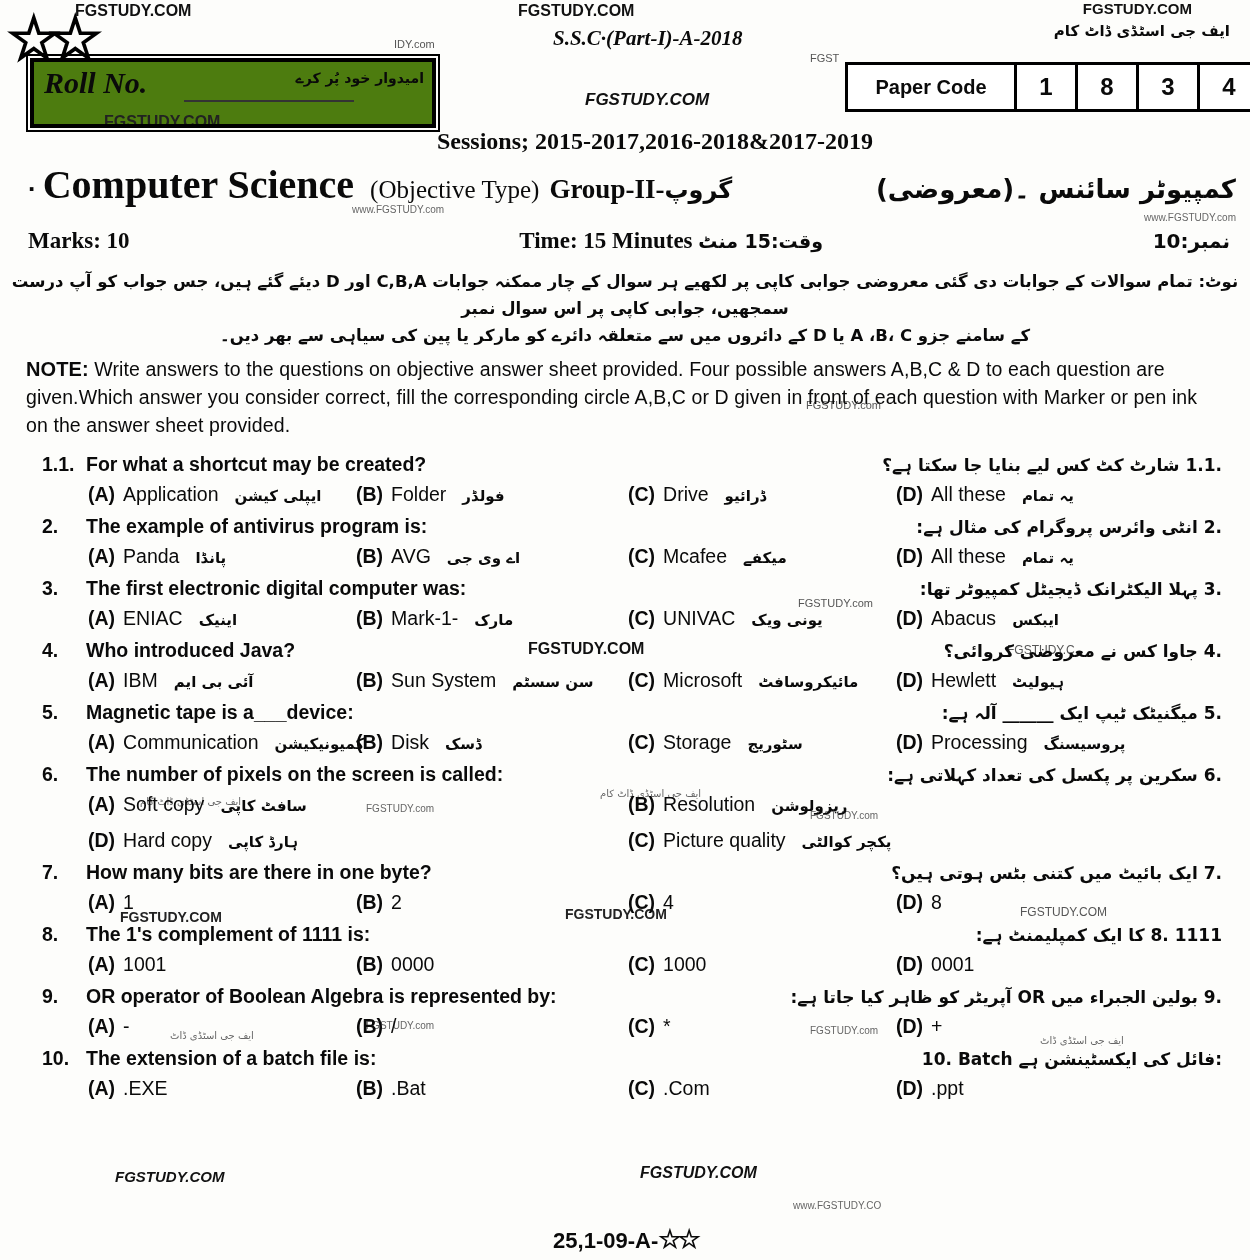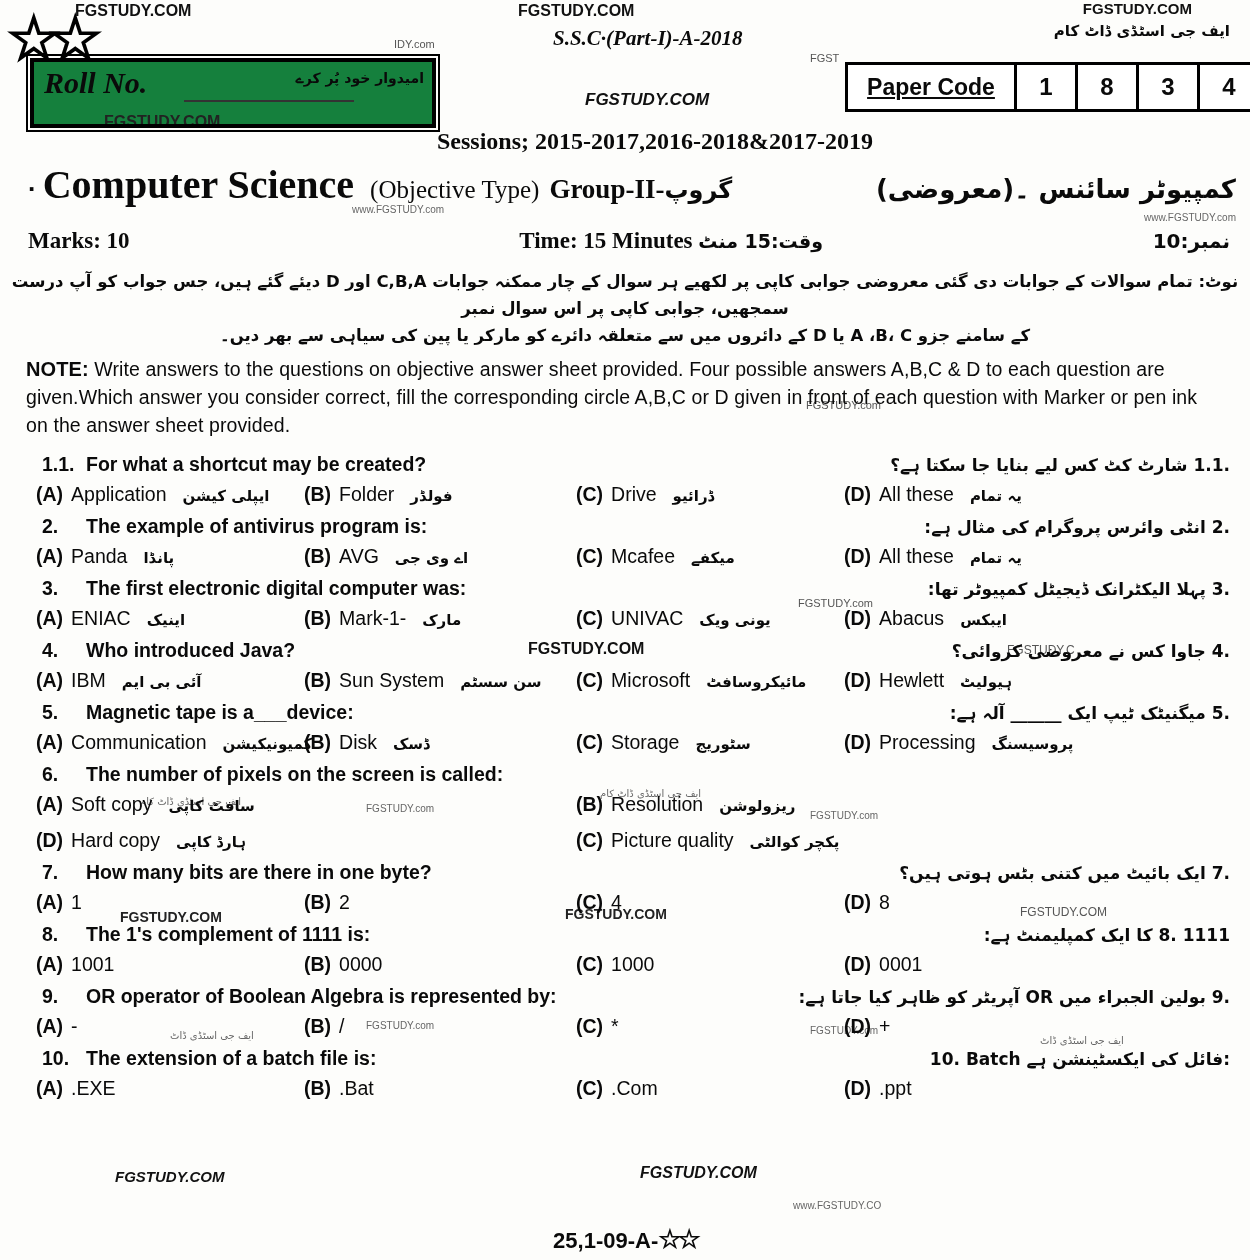--- a/index.html
+++ b/index.html
@@ -10,33 +10,33 @@
   .wm{position:absolute;color:#555;font-size:11px;white-space:nowrap;}
   .wm.b{color:#111;font-weight:bold;font-size:16px;}
   .wm.bi{color:#111;font-weight:bold;font-style:italic;font-size:15px;}
   .wm.g10{font-size:10px;color:#666;}
   .wm.mid{font-size:14px;font-weight:bold;color:#222;}
   
   .stars-tl{position:absolute;left:6px;top:8px;font-size:62px;line-height:62px;
             letter-spacing:-14px;color:#000;font-weight:bold;}
   .hdr-urdu-left{position:absolute;left:118px;top:32px;font-size:14px;font-weight:bold;margin-top:43px;}
   .rollbox{position:absolute;left:30px;top:58px;width:398px;height:62px;border:4px solid #000;
-           outline:2px solid #000;outline-offset:2px;overflow:hidden;background:#15803d;}
+           outline:2px solid #000;outline-offset:2px;overflow:hidden;background:#4d7c0f;}
   .roll-label{position:absolute;left:10px;top:4px;font-family:"Liberation Serif",serif;
               font-weight:bold;font-style:italic;font-size:30px;}
   .roll-line{position:absolute;left:150px;top:38px;width:170px;border-bottom:2px solid #333;}
   .roll-urdu{position:absolute;right:8px;top:8px;font-size:14px;font-weight:bold;}
   .roll-wm{position:absolute;left:70px;bottom:-7px;font-weight:bold;font-size:16px;color:#222;}
   .hdr-center-ssc{position:absolute;left:553px;top:26px;font-family:"Liberation Serif",serif;
                   font-weight:bold;font-style:italic;font-size:21px;}
   .hdr-urdu-right{position:absolute;right:20px;top:22px;font-size:15px;font-weight:bold;}
   .pcode{position:absolute;left:845px;top:62px;display:flex;background:#fff;}
   .pc-label,.pc-cell{border:3px solid #000;height:44px;display:flex;align-items:center;
                      justify-content:center;font-weight:bold;}
-  .pc-label{width:166px;font-size:23px;margin-right:0;text-decoration:underline;}
+  .pc-label{width:166px;font-size:20px;margin-right:0;}
   .pc-cell{width:58px;font-size:24px;margin-left:-3px;}
   
   .content{position:absolute;left:0;top:122px;right:0;}
   .sessions{text-align:center;font-family:"Liberation Serif",serif;font-weight:bold;
             font-size:24px;margin:6px 0 0 60px;}
   .titlerow{display:flex;align-items:baseline;padding:0 14px 0 28px;margin-top:6px;}
   .t-dot{font-size:26px;font-weight:bold;margin-right:6px;}
   .t-subject{font-family:"Liberation Serif",serif;font-weight:bold;font-size:40px;}
   .t-type{font-family:"Liberation Serif",serif;font-size:25px;margin-left:16px;}
   .t-group{font-family:"Liberation Serif",serif;font-weight:bold;font-size:27px;margin-left:10px;}
@@ -48,27 +48,27 @@
   .m-time .urdu{font-size:19px;font-family:"DejaVu Sans",sans-serif;}
   .m-num{font-size:20px;font-family:"DejaVu Sans",sans-serif;font-weight:bold;}
   
   .note-ur{direction:rtl;font-size:16.5px;font-weight:bold;line-height:27px;
            padding:4px 8px 0 8px;text-align:center;}
   .note-en{font-size:19.5px;line-height:28px;padding:6px 30px 0 26px;letter-spacing:.1px;}
   .note-en b{font-size:20px;}
   
   .qwrap{margin-top:14px;}
   .q{margin-bottom:4px;}
-  .q-head{display:flex;align-items:baseline;padding:0 16px 0 42px;font-size:19.5px;font-weight:bold;}
+  .q-head{display:flex;align-items:baseline;padding:0 24px 0 42px;font-size:19.5px;font-weight:bold;}
   .q-num{min-width:44px;}
   .q-text{flex:0 1 auto;}
   .q-urdu{margin-left:auto;font-size:17px;font-weight:bold;padding-right:4px;}
   .q-unum{unicode-bidi:embed;}
   .q-opts{display:grid;grid-template-columns:268px 272px 268px 1fr;
-          padding-left:36px;margin:7px 0 9px 0;font-size:19.5px;align-items:baseline;}
+          padding-left:88px;margin:7px 0 9px 0;font-size:19.5px;align-items:baseline;}
   .q-opts.two{grid-template-columns:540px 1fr;row-gap:13px;}
   .opt{white-space:nowrap;}
   .ol{font-weight:bold;margin-right:8px;}
   .ot{}
   .ou{font-size:15px;font-weight:bold;margin-left:16px;}
   
   .footer{position:absolute;left:0;right:0;top:1224px;text-align:center;font-weight:bold;
           font-size:22px;}
   .footer .fstar{font-size:26px;letter-spacing:-4px;}
 </style>
@@ -221,20 +221,21 @@
           <span class="opt"><b class="ol">(B)</b><span class="ot">Disk</span><span class="ou urdu">ڈسک</span></span>
           <span class="opt"><b class="ol">(C)</b><span class="ot">Storage</span><span class="ou urdu">سٹوریج</span></span>
           <span class="opt"><b class="ol">(D)</b><span class="ot">Processing</span><span class="ou urdu">پروسیسنگ</span></span>
         </div>
       </div>
 
       <div class="q">
         <div class="q-head">
           <span class="q-num">6.</span>
           <span class="q-text">The number of pixels on the screen is called:</span>
+          <span class="q-urdu urdu"><span class="q-unum" dir="ltr">6.</span> <span>سکرین پر پکسل کی تعداد کہلاتی ہے:</span></span>
         </div>
         <div class="q-opts two">
           <span class="opt"><b class="ol">(A)</b><span class="ot">Soft copy</span><span class="ou urdu">سافٹ کاپی</span></span>
           <span class="opt"><b class="ol">(B)</b><span class="ot">Resolution</span><span class="ou urdu">ریزولوشن</span></span>
           <span class="opt"><b class="ol">(D)</b><span class="ot">Hard copy</span><span class="ou urdu">ہارڈ کاپی</span></span>
           <span class="opt"><b class="ol">(C)</b><span class="ot">Picture quality</span><span class="ou urdu">پکچر کوالٹی</span></span>
         </div>
       </div>
 
       <div class="q">

